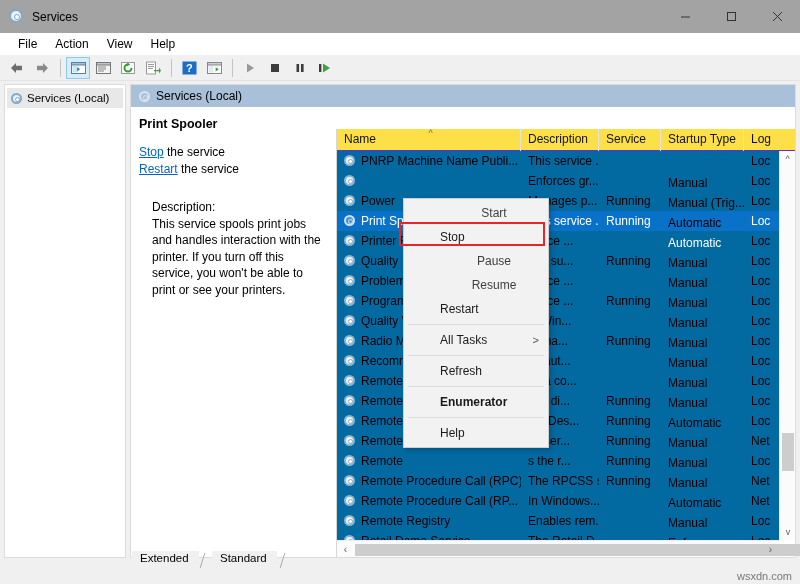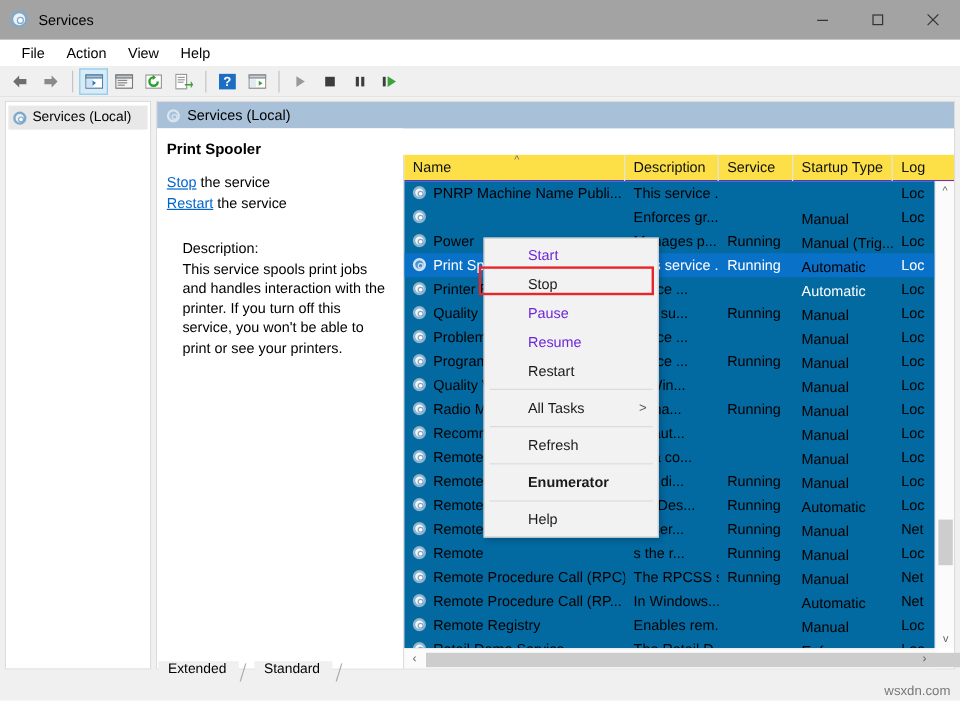--- a/index.html
+++ b/index.html
@@ -104,21 +104,21 @@
   #hscroll { position:absolute; left:0; right:16px; bottom:0; height:17px; background:#fbfbfb; border-top:1px solid #ececec; display:flex; align-items:center; }
   .hsb-arrow{ width:17px; text-align:center; color:#5f5f5f; font-size:10px; }
   #hthumb{ position:absolute; left:18px; top:3px; height:12px; width:530px; background:#cdcdcd; }
   
   #ctxmenu {
     position:absolute; left:403px; top:198px; width:146px;
     background:#f2f2f2; border:1px solid #cfcfcf; padding:2px 0;
     box-shadow:2px 2px 5px rgba(0,0,0,0.22); z-index:50;
   }
   .mi { height:24px; display:flex; align-items:center; padding-left:36px; font-size:12px; color:#1a1a1a; position:relative; }
-  .mi.disabled { color:#6d28d9; }
+  .mi.disabled { color:#404040;justify-content:center; }
   .mi.bold { font-weight:bold; }
   .mi .submark { position:absolute; right:9px; font-size:11px; color:#555; }
   .misep { height:1px; background:#dcdcdc; margin:3px 4px 3px 4px; }
   #ctx-highlight {
     position:absolute; left:-5px; top:-3px; width:146px; height:24px;
     border:2px solid #e8262a; box-sizing:border-box; pointer-events:none;
   }
   
   #tabbar { position:absolute; left:130px; bottom:16px; width:666px; height:18px; }
   .tab { position:absolute; bottom:0; height:17px; font-size:11.5px; padding:1px 10px 0 8px; }

